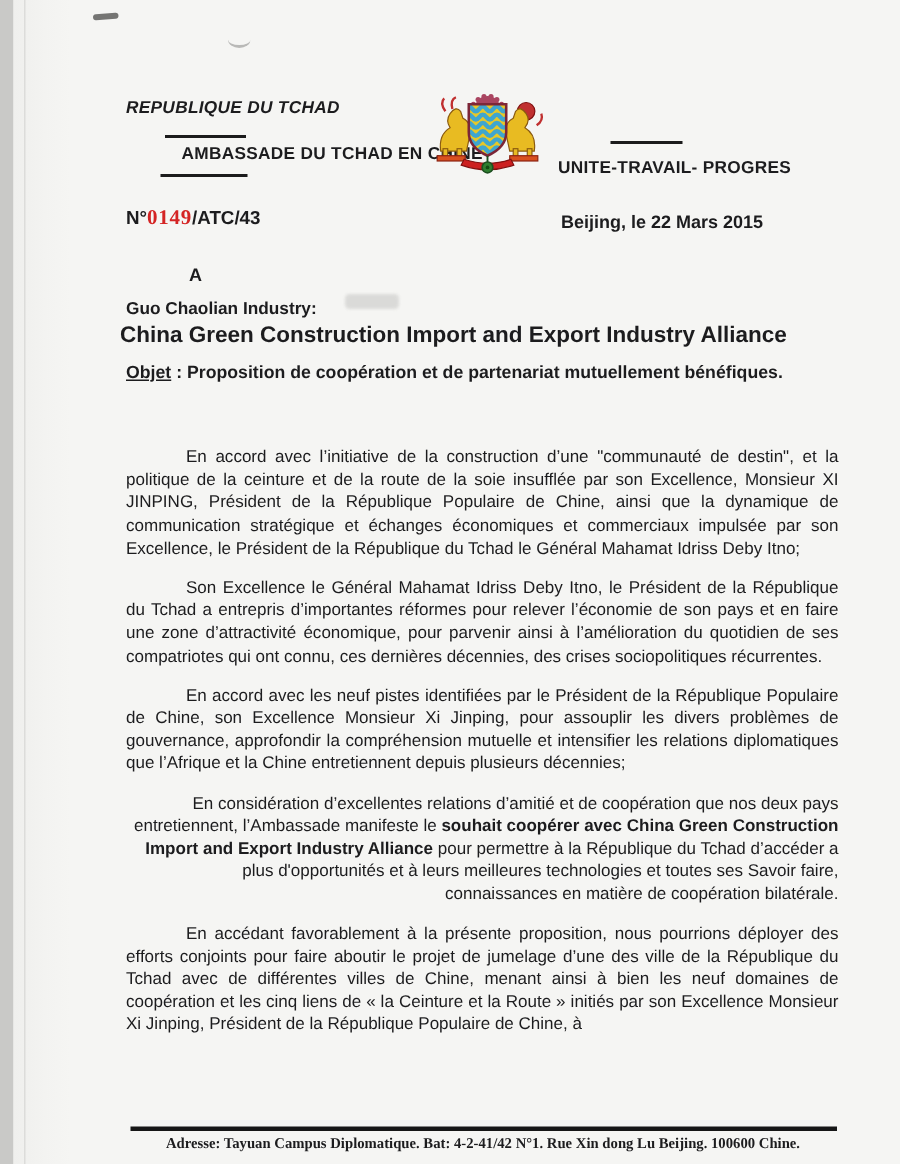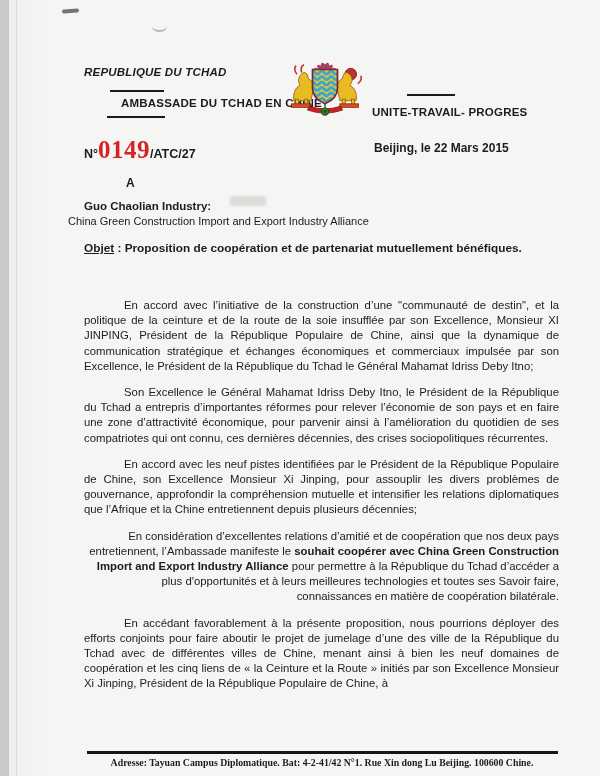--- a/index.html
+++ b/index.html
@@ -26,27 +26,27 @@
   .rule1{left:110px;top:90px;width:54px;}
   .embassy{left:84px;top:97px;margin-left:37px;}
   .rule2{left:107px;top:116px;width:58px;}
   .motto{left:372px;top:69px;margin-top:37px;}
   .rule3{left:407px;top:94px;width:48px;}
   .emblem{left:286px;top:59px;width:78px;height:60px;}
 
   
   .refline{left:84px;top:136px;white-space:nowrap;}
   .ref-prefix,.ref-suffix{font-weight:bold;font-size:12.5px;vertical-align:baseline;}
-  .ref-digits{font-family:"Liberation Serif","DejaVu Serif",serif;font-weight:bold;font-size:25px;color:#d42424;letter-spacing:.5px;}
+  .ref-digits{font-family:"Liberation Serif","DejaVu Serif",serif;font-weight:bold;font-size:14px;color:#d42424;letter-spacing:.5px;}
   .dateline{left:374px;top:141px;font-weight:bold;font-size:12px;white-space:nowrap;}
 
   
   .salutation{left:126px;top:176px;font-weight:bold;font-size:12px;}
   .rname{left:84px;top:200px;font-weight:bold;font-size:11.5px;}
-  .rorg{left:68px;top:215px;font-weight:normal;font-size:11px;}
+  .rorg{left:80px;top:215px;font-weight:bold;font-size:15px;}
 
   
   .subject{left:84px;top:241px;width:476px;font-weight:bold;font-size:11.8px;line-height:15.8px;}
   .subject .u{text-decoration:underline;}
 
   
   .letter-body{left:84px;top:298px;width:475px;font-size:11.35px;line-height:15.2px;}
   .letter-body p{margin:0 0 11px 0;text-align:justify;}
   .letter-body p.indent{text-indent:40px;}
   .letter-body p.ragged{text-align:right;}
@@ -123,21 +123,21 @@
   </g>
   <path d="M34,12 h32 v24 q0,13 -16,20 q-16,-7 -16,-20 z" fill="none" stroke="#7c2637" stroke-width="2.2"></path>
 
   <path d="M30,59 q20,7 40,0 l2.5,5 q-22.5,8 -45,0 z" fill="#cc2020" stroke="#801010" stroke-width="1"></path>
   <line x1="50" y1="56" x2="50" y2="63" stroke="#1d5020" stroke-width="1.6"></line>
   <circle cx="50" cy="66" r="4.6" fill="#2f7f30" stroke="#1d5020" stroke-width="1.4"></circle>
   <circle cx="50" cy="66" r="1.6" fill="#134a14"></circle>
 </svg>
 
 <div class="abs refline">
-  <span class="ref-prefix">N°</span><span class="ref-digits">0149</span><span class="ref-suffix">/ATC/27</span>
+  <span class="ref-prefix">N°</span><span class="ref-digits">0149</span><span class="ref-suffix">/ATC/43</span>
 </div>
 <div class="abs dateline">Beijing, le 22 Mars 2015</div>
 
 <div class="abs salutation">A</div>
 <div class="abs rname">Guo Chaolian Industry:</div>
 <div class="abs rorg">China Green Construction Import and Export Industry Alliance</div>
 
 <div class="abs subject">
   <span class="u">Objet</span><span> : </span><span>Proposition de coopération et de partenariat mutuellement bénéfiques.</span>
 </div>

